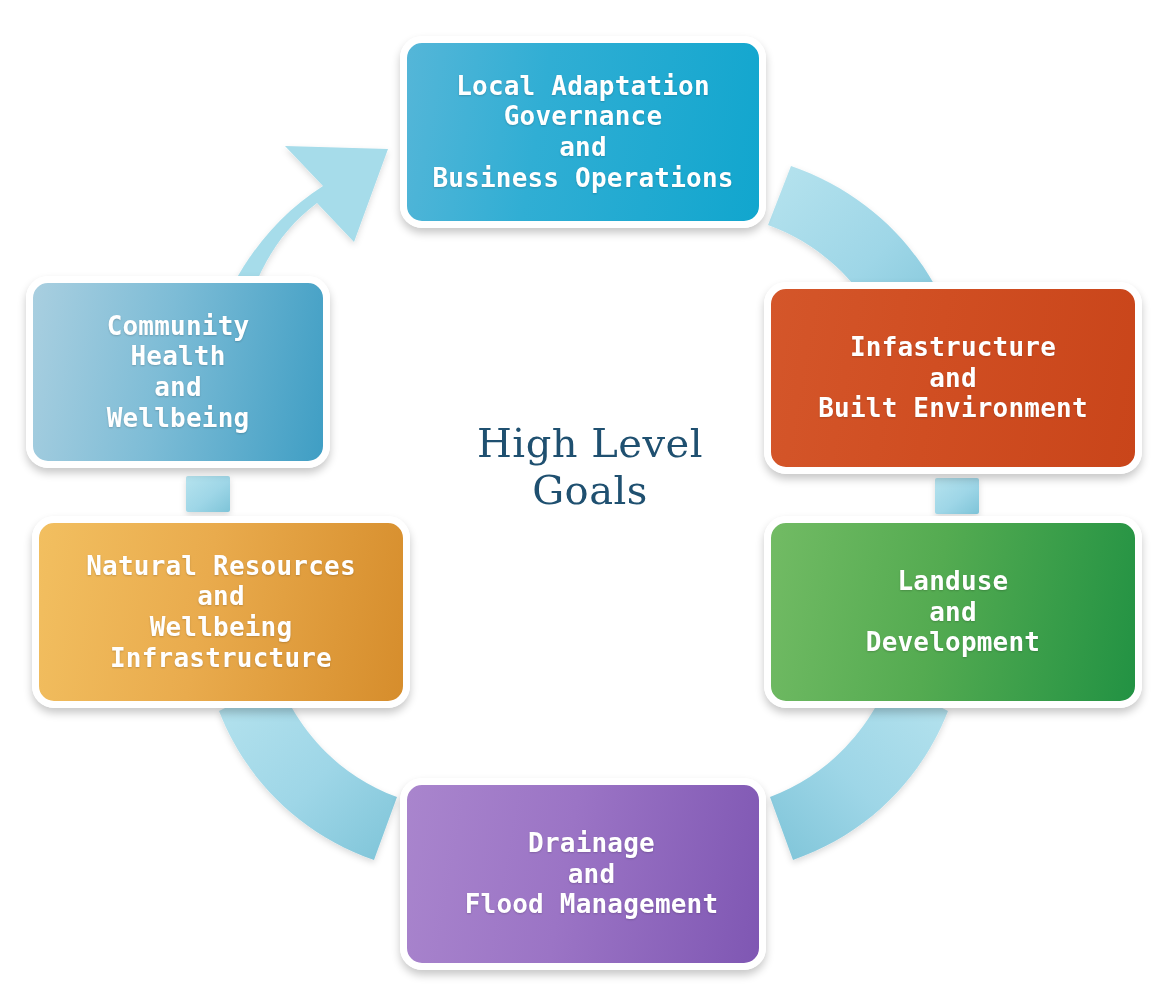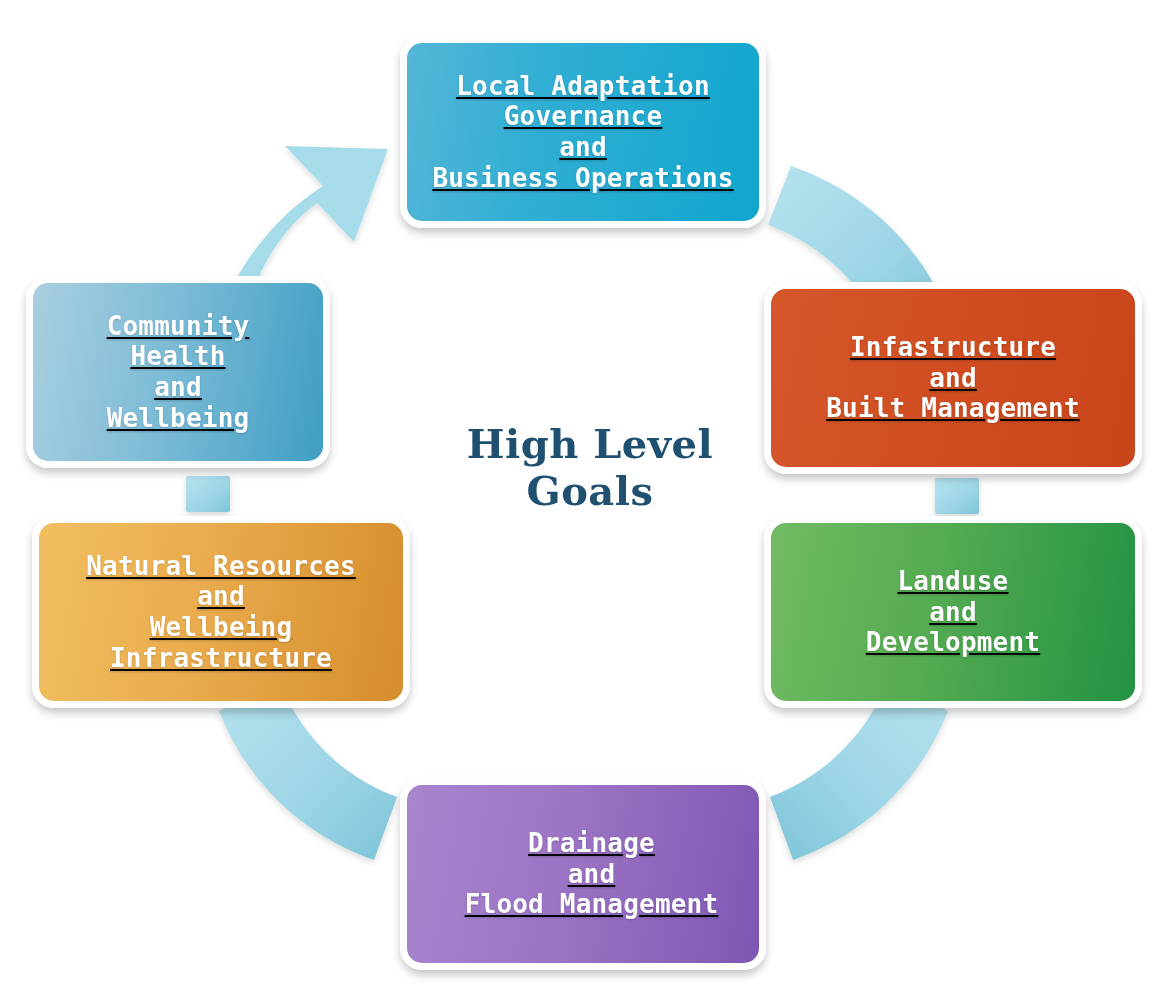--- a/index.html
+++ b/index.html
@@ -29,21 +29,20 @@
   .goal-box {
     position: absolute;
     border-radius: 22px;
     border: 7px solid #ffffff;
     box-sizing: border-box;
     box-shadow: 0 5px 9px rgba(0,0,0,0.22);
     display: flex;
     align-items: center;
     justify-content: center;
     z-index: 5;
-    text-decoration: underline;
   }
   .goal-label {
     font-family: "DejaVu Sans Mono", "Liberation Mono", monospace;
     font-weight: bold;
     color: #ffffff;
     text-align: center;
     line-height: 1.18;
     font-size: 26px;
     letter-spacing: 0.2px;
     text-shadow: 0 1px 2px rgba(0,0,0,0.18);
@@ -79,21 +78,21 @@
   }
 
   #center-title {
     position: absolute;
     left: 410px;
     top: 420px;
     width: 360px;
     text-align: center;
     z-index: 6;
     font-family: "DejaVu Serif", "Liberation Serif", serif;
-    font-weight: bold;
+    font-weight: normal;
     font-size: 40px;
     line-height: 1.18;
     color: #1f5070;
     white-space: pre-line;
     letter-spacing: 0.5px;
   }
 </style>
 </head>
 <body>
 
@@ -151,21 +150,21 @@
   <div class="goal-box" id="box-local-adaptation">
     <div class="goal-label">Local Adaptation
 Governance
 and
 Business Operations</div>
   </div>
 
   <div class="goal-box" id="box-infrastructure">
     <div class="goal-label">Infastructure
 and
-Built Management</div>
+Built Environment</div>
   </div>
 
   <div class="goal-box" id="box-landuse">
     <div class="goal-label">Landuse
 and
 Development</div>
   </div>
 
   <div class="goal-box" id="box-drainage">
     <div class="goal-label">Drainage

